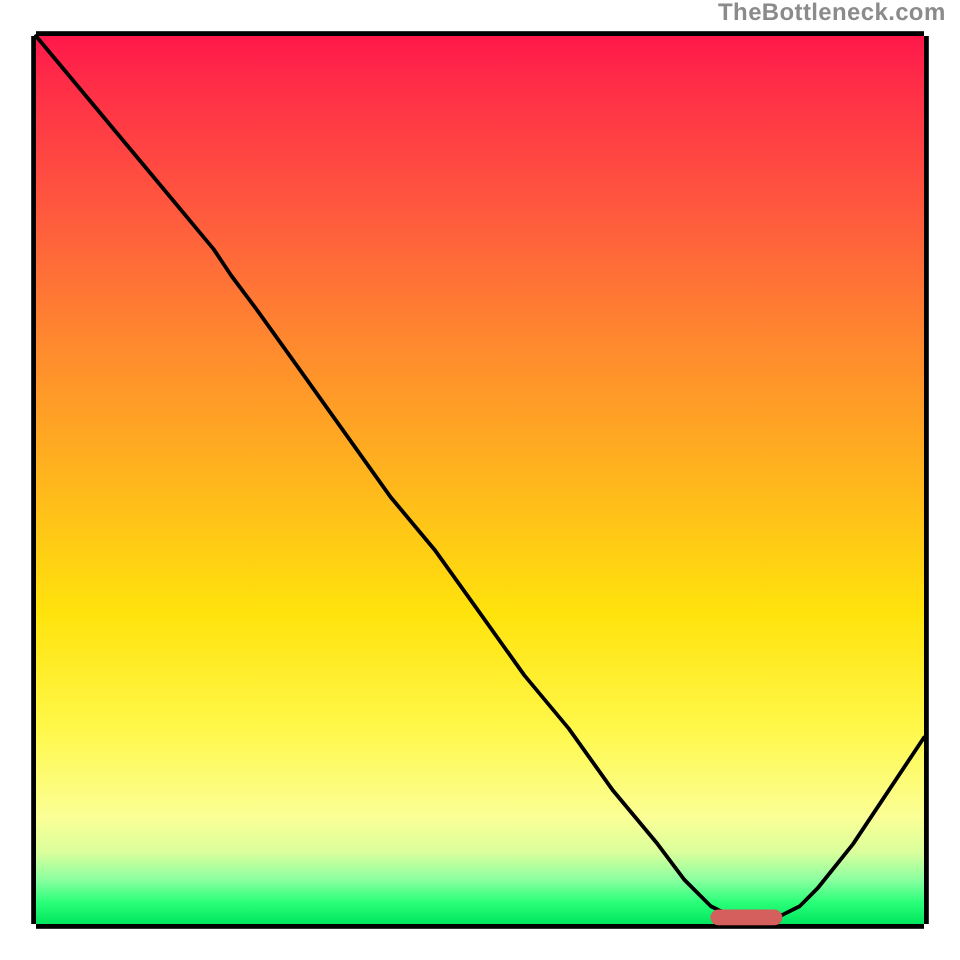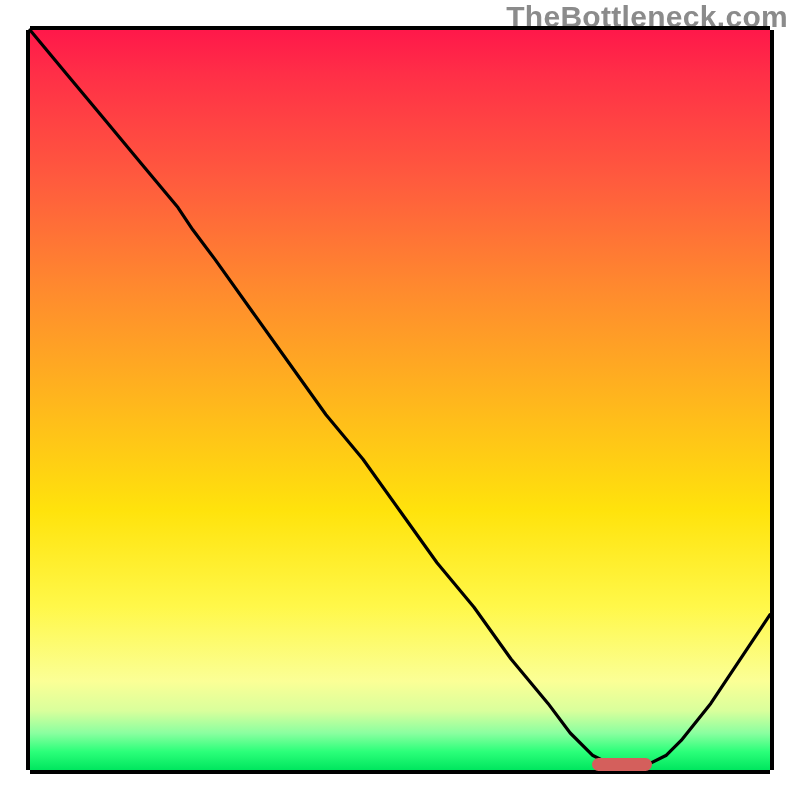--- a/index.html
+++ b/index.html
@@ -54,21 +54,21 @@
     left: 30px; top: 26px; width: 740px; height: 4px;
   }
   .axis-bottom {
     left: 30px; top: 770px; width: 740px; height: 4px;
   }
   #watermark {
     position: absolute;
     top: 0px;
     right: 12px;
     height: 26px;
-    font-size: 30px;
+    font-size: 20px;
     font-weight: 700;
     color: #8b8b8b;
     letter-spacing: 0.3px;
   }
   svg.curve {
     position: absolute;
     left: 30px;
     top: 30px;
     width: 740px;
     height: 740px;

